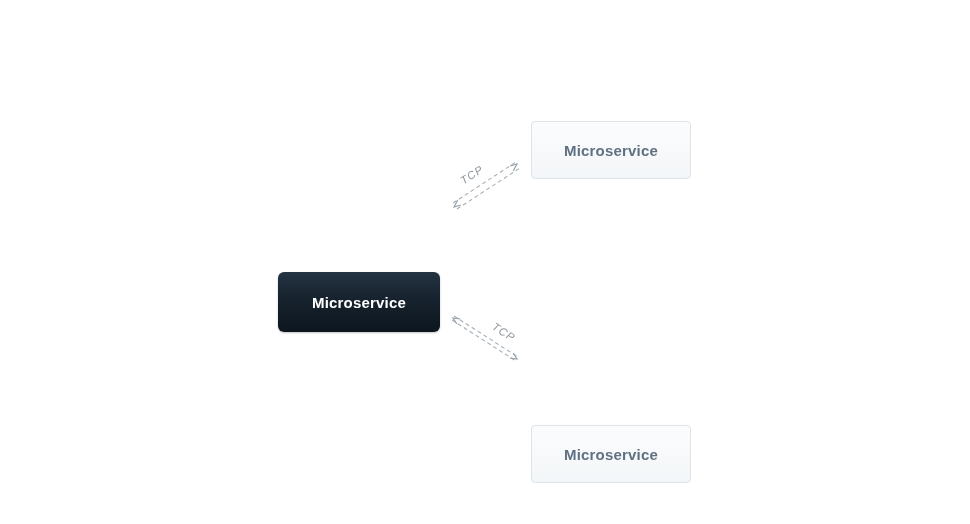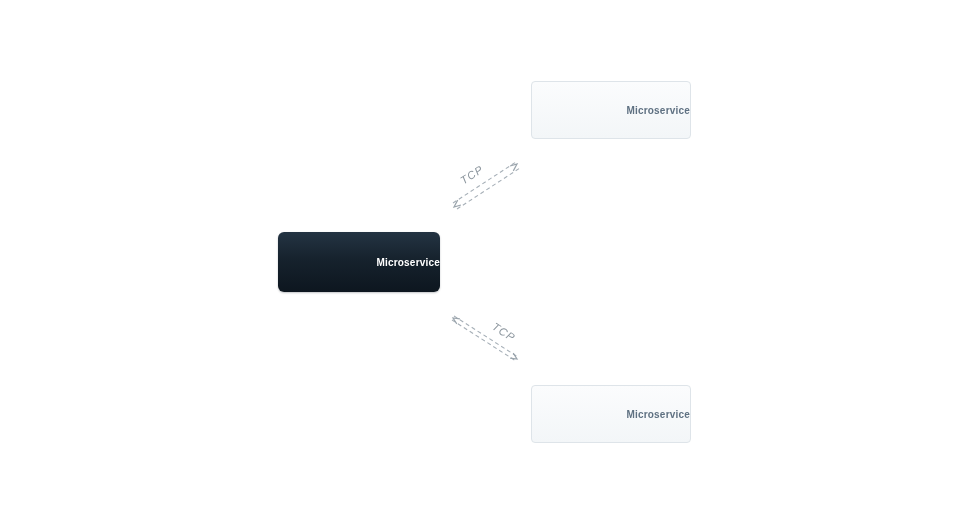--- a/index.html
+++ b/index.html
@@ -13,24 +13,25 @@
     width: 970px;
     height: 524px;
     background: #ffffff;
     overflow: hidden;
   }
   .node {
     position: absolute;
     box-sizing: border-box;
     display: flex;
     align-items: center;
-    justify-content: flex-end;
+    justify-content: center;
     font-weight: bold;
-    font-size: 10px;
+    font-size: 15px;
     letter-spacing: 0.2px;
+    margin-top: 40px;
   }
   .node-dark {
     left: 278px;
     top: 232px;
     width: 162px;
     height: 60px;
     border-radius: 6px;
     background: linear-gradient(180deg, #243443 0%, #16222d 45%, #0d161f 100%);
     color: #ffffff;
     box-shadow: 0 1px 2px rgba(10, 20, 30, 0.25);

